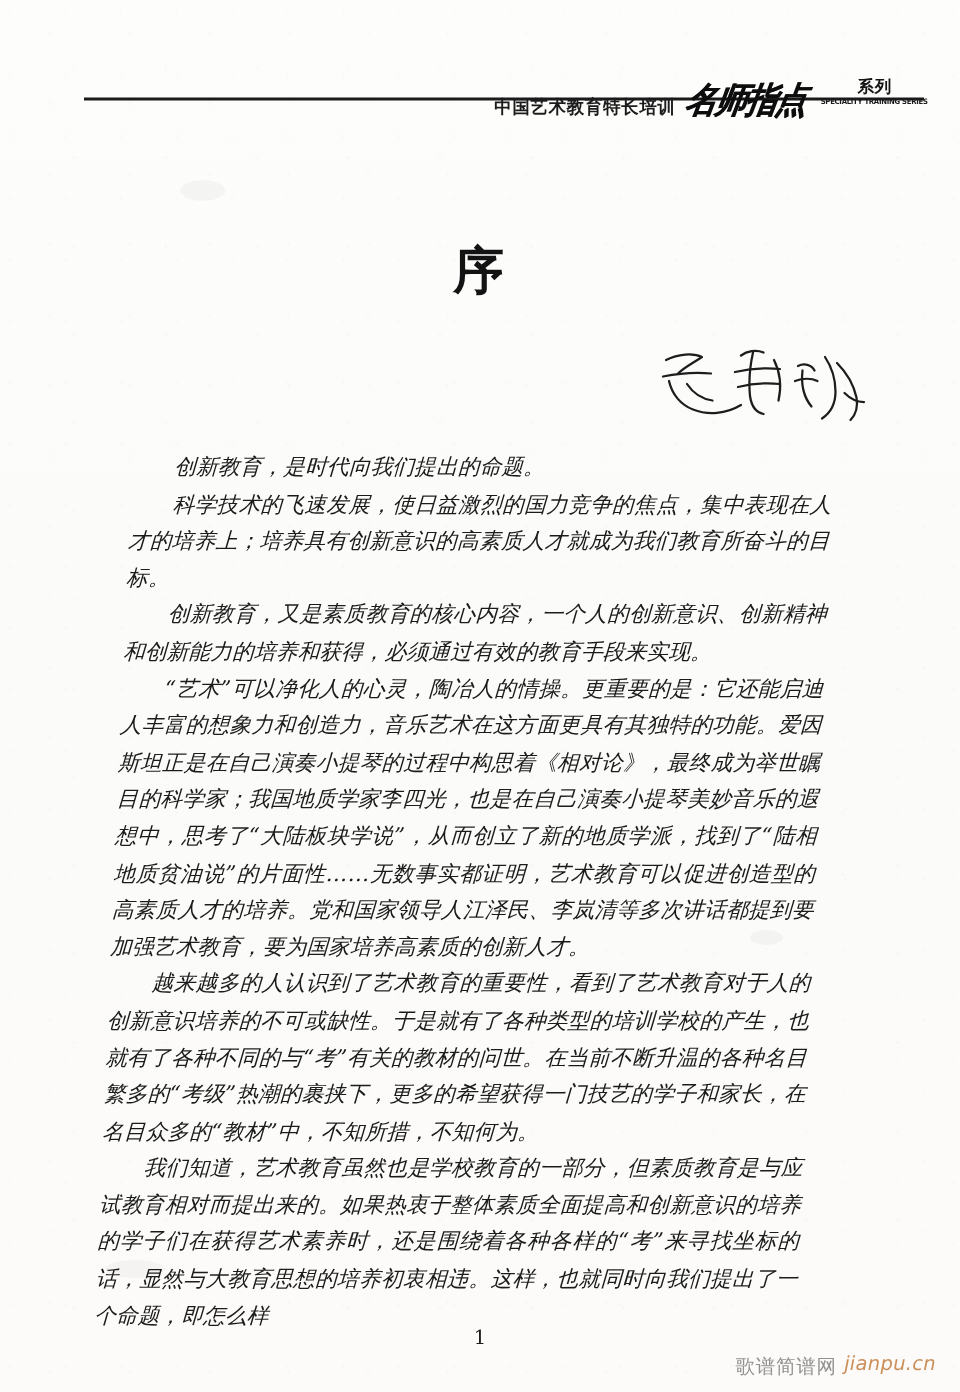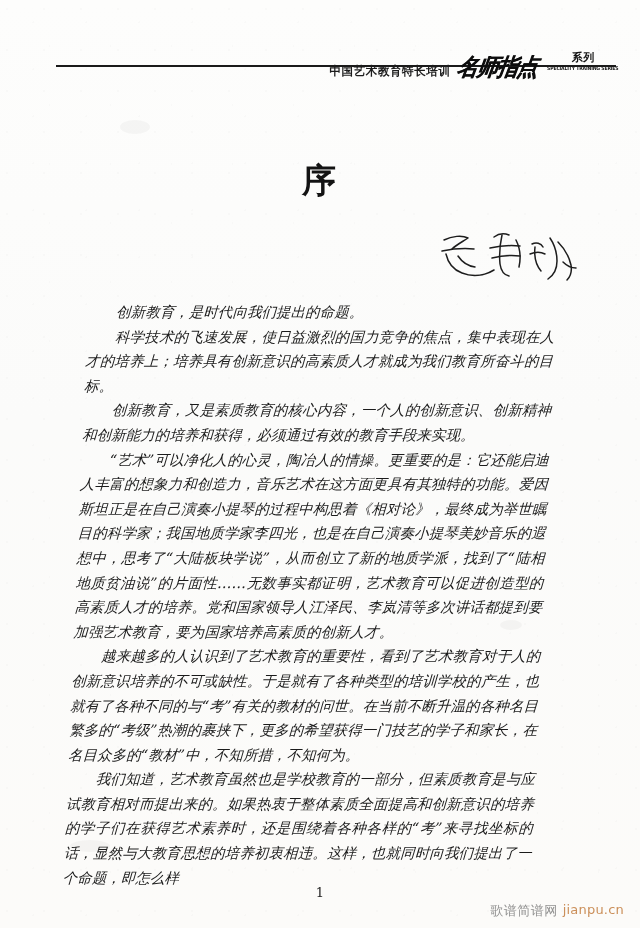--- a/index.html
+++ b/index.html
@@ -174,20 +174,21 @@
     font-family: "DejaVu Sans", sans-serif;
     font-size: 13px;
     color: #8c8c8c;
     letter-spacing: 0.5px;
   }
   .watermark-url {
     font-family: "DejaVu Sans", sans-serif;
     font-size: 13px;
     color: #c98a52;
     letter-spacing: 0.2px;
+    font-style: italic;
   }
 
   
   .blotch {
     position: absolute;
     border-radius: 50%;
     background: rgba(0,0,0,0.03);
     pointer-events: none;
   }
 </style>

